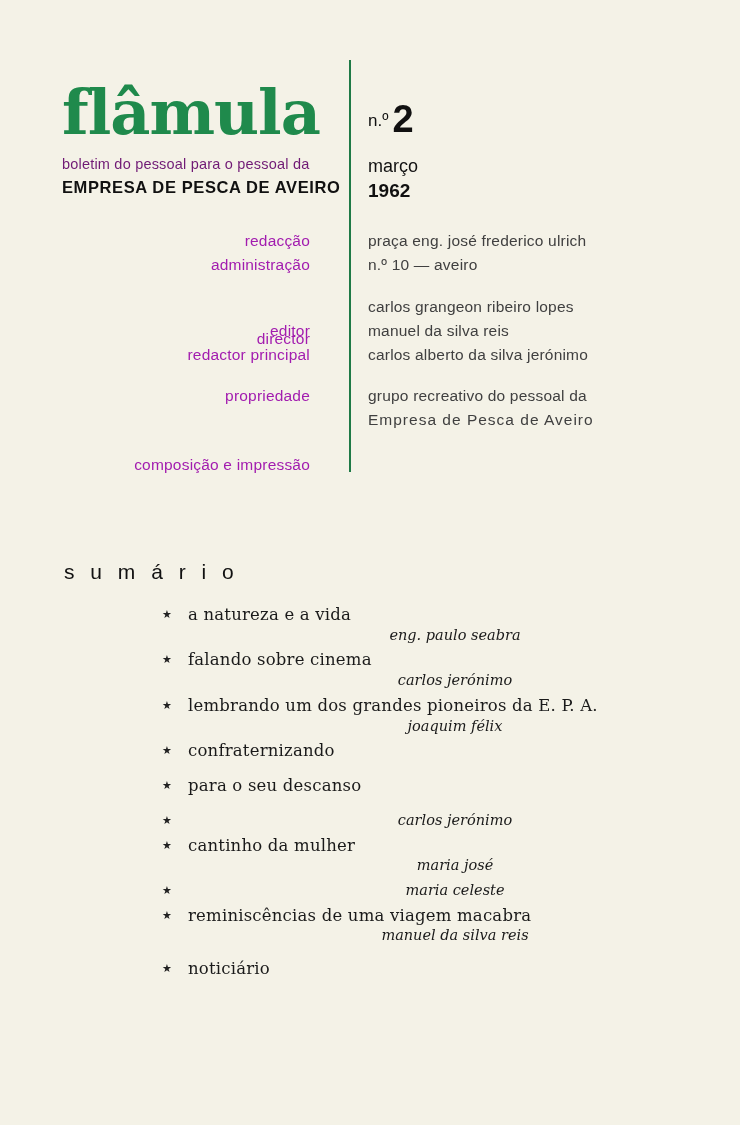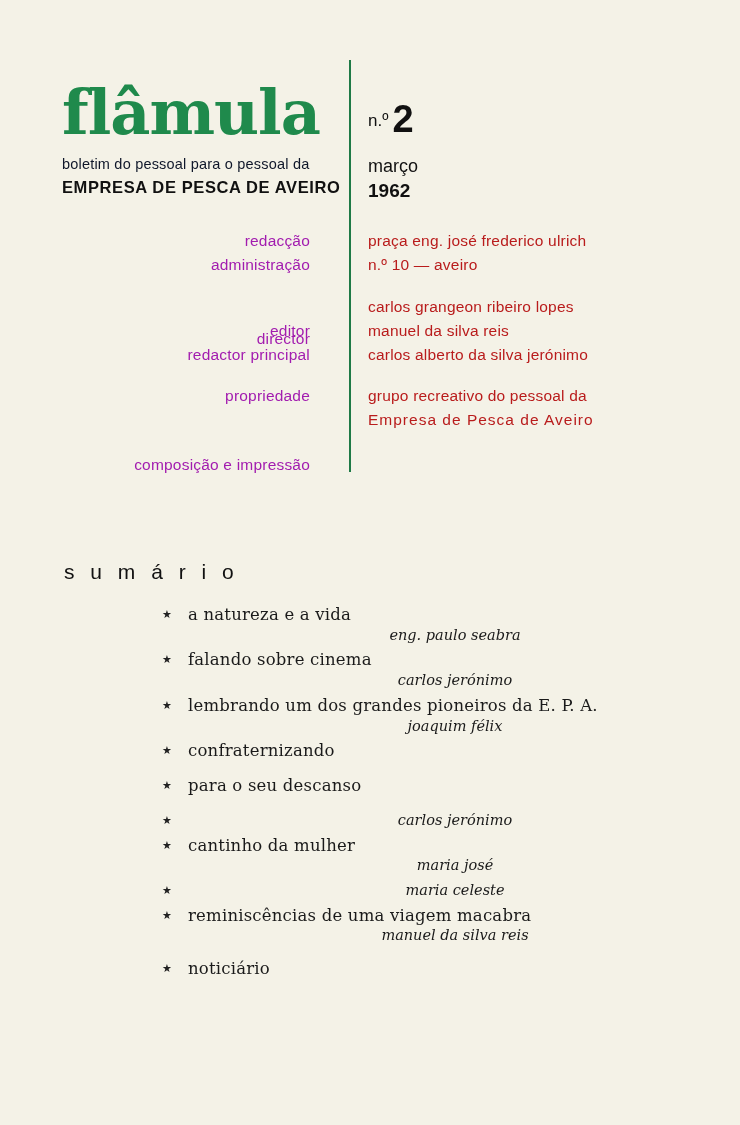--- a/index.html
+++ b/index.html
@@ -50,21 +50,21 @@
     letter-spacing: -1px;
     color: #1f8a4c;
     line-height: 1;
   }
 
   .subtitle-1 {
     position: absolute;
     left: 62px;
     top: 96px;
     font-size: 14.5px;
-    color: #0f172a;
+    color: #701a75;
     letter-spacing: 0.2px;
     white-space: nowrap;
   }
 
   .subtitle-2 {
     position: absolute;
     left: 62px;
     top: 118px;
     font-size: 16.5px;
     font-weight: bold;
@@ -112,21 +112,21 @@
     width: 310px;
     text-align: right;
     font-size: 15.5px;
     color: #a21caf;
     letter-spacing: 0.2px;
   }
   .credit-value {
     position: absolute;
     left: 368px;
     font-size: 15.5px;
-    color: #b91c1c;
+    color: #404040;
     letter-spacing: 0.2px;
     white-space: nowrap;
   }
 
   
   .sumario-title {
     position: absolute;
     left: 64px;
     top: 560px;
     font-size: 21px;

